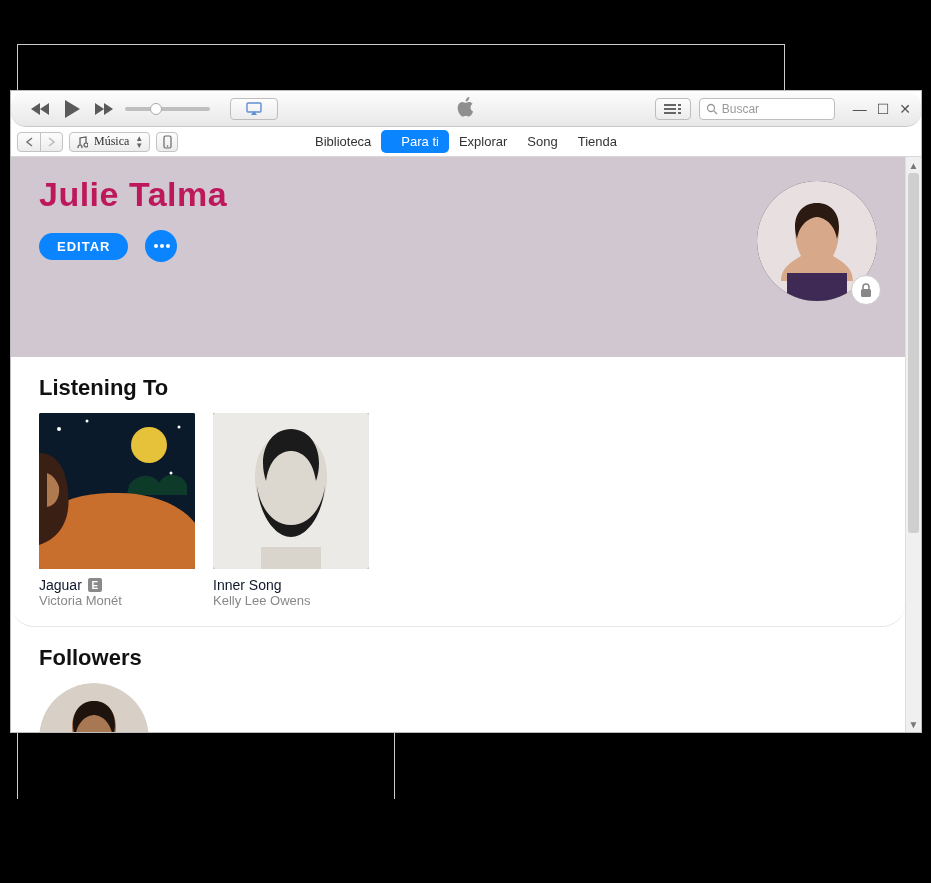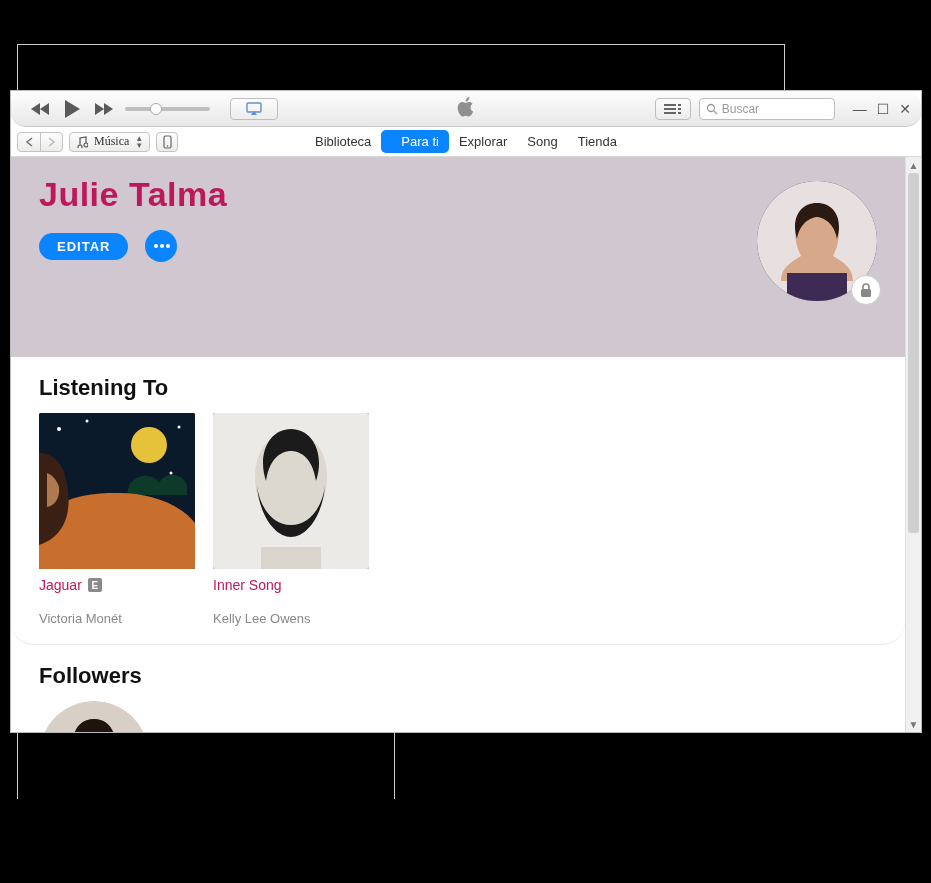--- a/index.html
+++ b/index.html
@@ -148,23 +148,23 @@
     display:flex;align-items:center;justify-content:center;color:#777;
   }
   
   .section { padding:18px 28px; border-bottom:1px solid #e6e6e6;border-radius:23px;}
   .section h2 { font-size:22px; font-weight:700; color:#111; margin-bottom:12px;}
   .album-row { display:flex; gap:18px;}
   .album { width:156px; cursor:pointer;}
   .cover { width:156px; height:156px; background:#222; border-radius:2px; overflow:hidden;}
   .cover svg { width:100%;height:100%; display:block;}
   .album-meta { margin-top:8px; display:flex; align-items:center; gap:6px;}
-  .album-title { font-size:14px; color:#be185d;}
+  .album-title { font-size:14px; color:#0f172a;}
   .explicit { width:14px;height:14px;background:#8a8a8a;color:#fff;border-radius:2px;font-size:10px;display:flex;align-items:center;justify-content:center;font-weight:700;}
-  .album-artist { font-size:13px; color:#888; margin-top:18px;}
+  .album-artist { font-size:13px; color:#888; margin-top:0;}
   .follower-avatar {
     width:110px;height:60px; overflow:hidden; border-radius:55px 55px 0 0;
   }
   .follower-avatar svg{width:110px;height:110px;}
   
   .callout { position:absolute; background:#ccc;}
   .c1 { left:17px; top:44px; width:1px; height:755px;}
   .c1h { left:17px; top:44px; width:767px; height:1px;}
   .c1v2 { left:784px; top:44px; width:1px; height:162px;}
   .c2 { left:17px; top:366px; width:377px; height:1px;}

